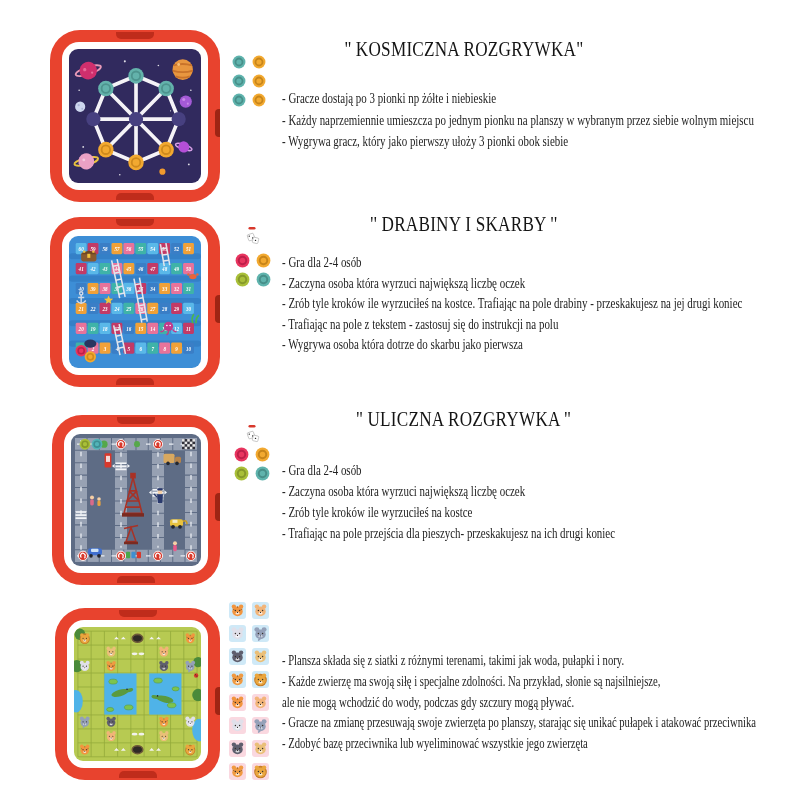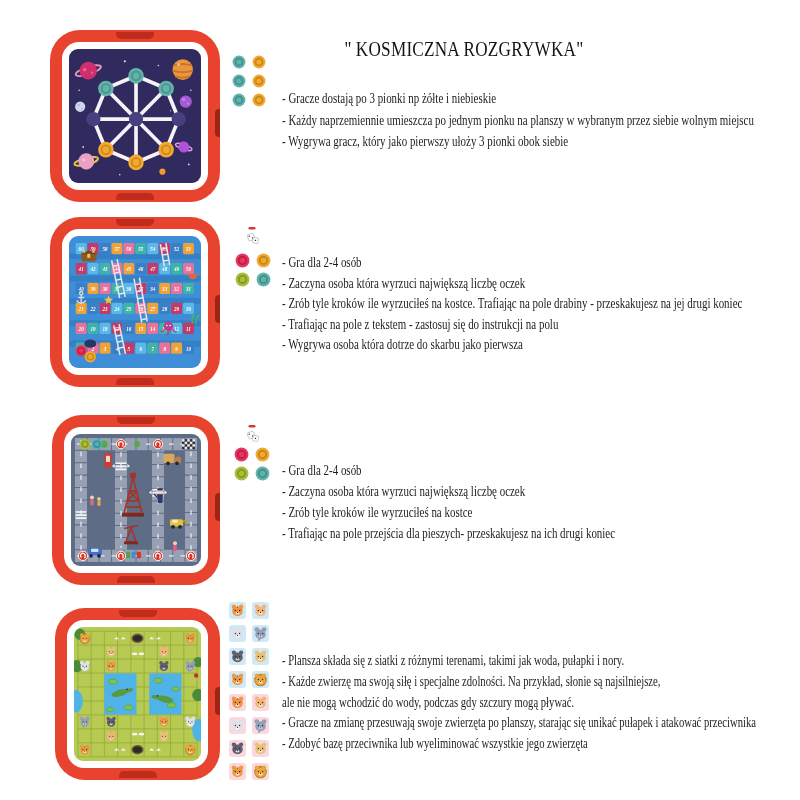--- a/index.html
+++ b/index.html
@@ -440,20 +440,23 @@
         </svg>
       </span>
       <span class="pawn" style="width:15px;height:15px">
         <svg viewBox="0 0 20 20">
           <circle cx="10" cy="10" r="9.2" fill="#5fb3ad"></circle>
           <circle cx="10" cy="10" r="5" fill="none" stroke="#478f89" stroke-width="2.6"></circle>
         </svg>
       </span>
     </div>
 
+  <div class="title" style="top:211px;">
+    <span>'' DRABINY I SKARBY ''</span>
+  </div>
   <div class="rules" style="top:252px;">
     <p style="line-height:20.5px">- Gra dla 2-4 osób</p>
     <p style="line-height:20.5px">- Zaczyna osoba która wyrzuci największą liczbę oczek</p>
     <p style="line-height:20.5px">- Zrób tyle kroków ile wyrzuciłeś na kostce. Trafiając na pole drabiny - przeskakujesz na jej drugi koniec</p>
     <p style="line-height:20.5px">- Trafiając na pole z tekstem - zastosuj się do instrukcji na polu</p>
     <p style="line-height:20.5px">- Wygrywa osoba która dotrze do skarbu jako pierwsza</p>
   </div>
 
   <div class="board" id="b3" style="left:52px;top:415px;width:168px;height:170px;">
     <div class="nt"></div>
@@ -705,20 +708,23 @@
         </svg>
       </span>
       <span class="pawn" style="width:15px;height:15px">
         <svg viewBox="0 0 20 20">
           <circle cx="10" cy="10" r="9.2" fill="#5fb3ad"></circle>
           <circle cx="10" cy="10" r="5" fill="none" stroke="#478f89" stroke-width="2.6"></circle>
         </svg>
       </span>
     </div>
 
+  <div class="title" style="top:406px;">
+    <span>'' ULICZNA ROZGRYWKA ''</span>
+  </div>
   <div class="rules" style="top:459px;">
     <p style="line-height:21px">- Gra dla 2-4 osób</p>
     <p style="line-height:21px">- Zaczyna osoba która wyrzuci największą liczbę oczek</p>
     <p style="line-height:21px">- Zrób tyle kroków ile wyrzuciłeś na kostce</p>
     <p style="line-height:21px">- Trafiając na pole przejścia dla pieszych- przeskakujesz na ich drugi koniec</p>
   </div>
 
   <div class="board" id="b4" style="left:55px;top:608px;width:165px;height:172px;">
     <div class="nt"></div>
     <div class="nb"></div>

